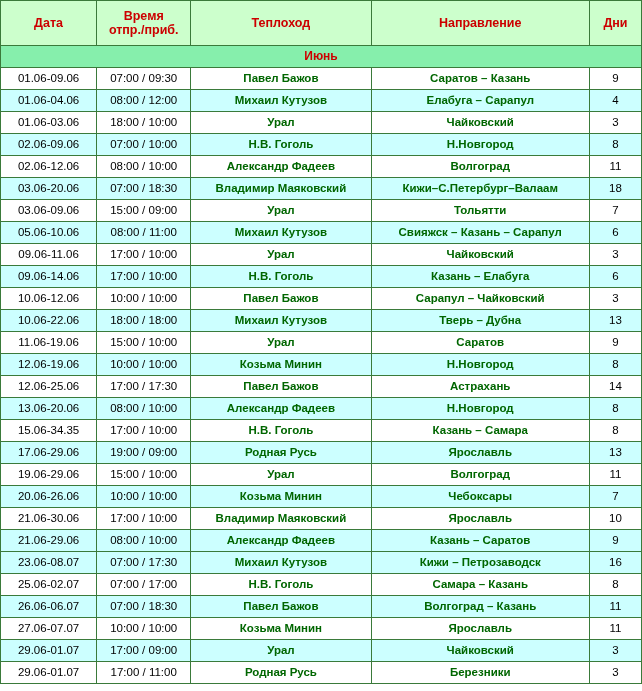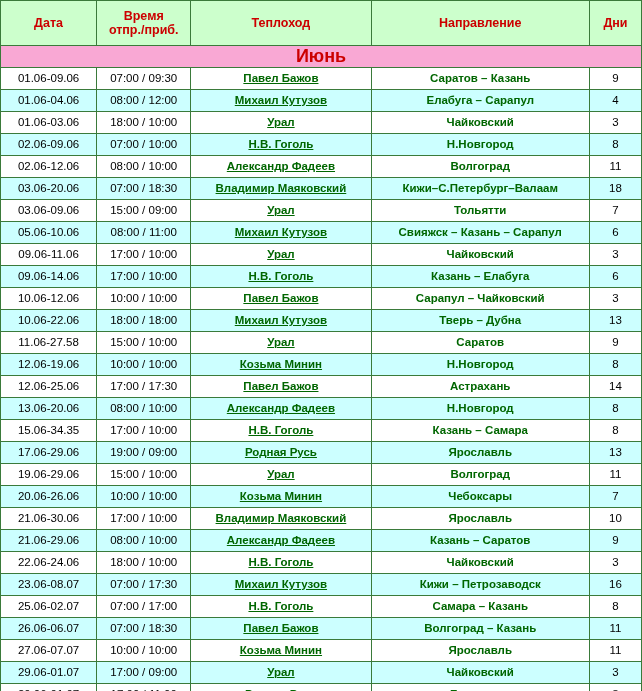--- a/index.html
+++ b/index.html
@@ -35,35 +35,35 @@
     height: 44px;
     padding: 2px 2px;
   }
   .col-date   { width: 96px; }
   .col-time   { width: 94px; }
   .col-ship   { width: 180px; }
   .col-route  { width: 218px; }
   .col-days   { width: 52px; }
 
   tr.month td {
-    background: #f9a8d4;
+    background: #86efac;
     color: #cc0000;
     font-weight: bold;
-    font-size: 18px;
+    font-size: 12px;
     height: 21px;
   }
   tbody td {
     height: 21px;
     font-size: 11.5px;
   }
   tr.row-white td { background: #ffffff; }
   tr.row-cyan  td { background: #ccffff; }
   td.cell-date { color: #000000; }
   td.cell-time { color: #000000; }
-  td.cell-ship { color: #006600; font-weight: bold; text-decoration: underline; }
+  td.cell-ship { color: #006600; font-weight: bold; }
   td.cell-route { color: #006600; font-weight: bold; margin-top: 39px; }
   td.cell-days { color: #000000; }
 </style>
 </head>
 <body>
 
 <table class="schedule">
   <colgroup>
     <col class="col-date">
     <col class="col-time">
@@ -165,21 +165,21 @@
         <td class="cell-days">3</td>
       </tr>
       <tr class="row-cyan">
         <td class="cell-date">10.06-22.06</td>
         <td class="cell-time">18:00 / 18:00</td>
         <td class="cell-ship">Михаил Кутузов</td>
         <td class="cell-route">Тверь – Дубна</td>
         <td class="cell-days">13</td>
       </tr>
       <tr class="row-white">
-        <td class="cell-date">11.06-27.58</td>
+        <td class="cell-date">11.06-19.06</td>
         <td class="cell-time">15:00 / 10:00</td>
         <td class="cell-ship">Урал</td>
         <td class="cell-route">Саратов</td>
         <td class="cell-days">9</td>
       </tr>
       <tr class="row-cyan">
         <td class="cell-date">12.06-19.06</td>
         <td class="cell-time">10:00 / 10:00</td>
         <td class="cell-ship">Козьма Минин</td>
         <td class="cell-route">Н.Новгород</td>
@@ -234,27 +234,20 @@
         <td class="cell-route">Ярославль</td>
         <td class="cell-days">10</td>
       </tr>
       <tr class="row-cyan">
         <td class="cell-date">21.06-29.06</td>
         <td class="cell-time">08:00 / 10:00</td>
         <td class="cell-ship">Александр Фадеев</td>
         <td class="cell-route">Казань – Саратов</td>
         <td class="cell-days">9</td>
       </tr>
-      <tr class="row-white">
-        <td class="cell-date">22.06-24.06</td>
-        <td class="cell-time">18:00 / 10:00</td>
-        <td class="cell-ship">Н.В. Гоголь</td>
-        <td class="cell-route">Чайковский</td>
-        <td class="cell-days">3</td>
-      </tr>
       <tr class="row-cyan">
         <td class="cell-date">23.06-08.07</td>
         <td class="cell-time">07:00 / 17:30</td>
         <td class="cell-ship">Михаил Кутузов</td>
         <td class="cell-route">Кижи – Петрозаводск</td>
         <td class="cell-days">16</td>
       </tr>
       <tr class="row-white">
         <td class="cell-date">25.06-02.07</td>
         <td class="cell-time">07:00 / 17:00</td>

